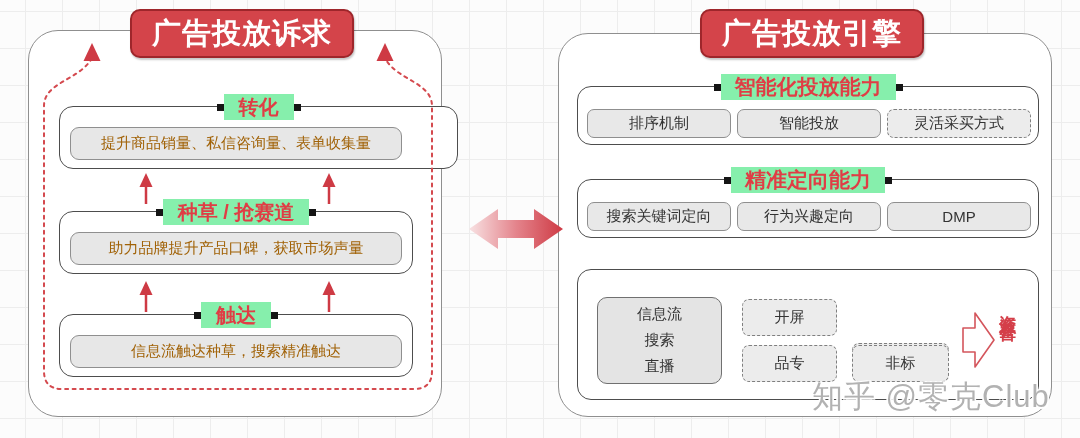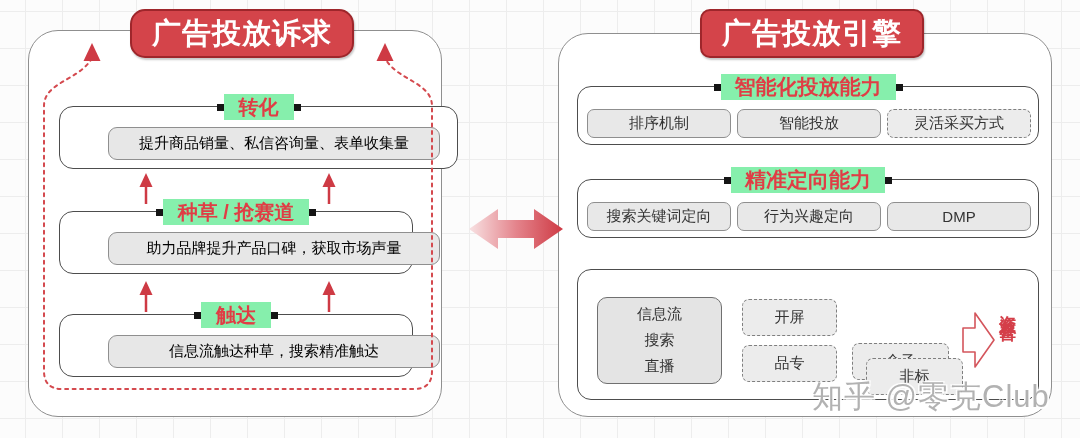--- a/index.html
+++ b/index.html
@@ -18,40 +18,40 @@
     border-radius:30px;z-index:1;
   }
   .panel-left{left:28px;top:30px;width:412px;height:385px;}
   .panel-right{left:558px;top:33px;width:492px;height:382px;}
   .badge{
     position:absolute;z-index:4;background:#d4444a;border:2.5px solid #9e262b;
     border-radius:10px;color:#ffffff;font-weight:bold;font-size:29px;
     display:flex;align-items:center;justify-content:center;
     box-shadow:1px 2px 2px rgba(0,0,0,.22);letter-spacing:1px;
   }
-  .badge-left{left:130px;top:9px;width:220px;height:45px;border-radius:15px;}
+  .badge-left{left:130px;top:9px;width:220px;height:45px;}
   .badge-right{left:700px;top:9px;width:220px;height:45px;}
   .section{
     position:absolute;background:#ffffff;border:1.4px solid #4d4d4d;
     border-radius:14px;
   }
   .section-head{
     position:absolute;top:-13px;left:0;right:0;height:26px;
     display:flex;align-items:center;justify-content:center;z-index:2;
   }
   .sq{width:7px;height:7px;background:#151515;flex:0 0 auto;}
   .section-title{
     background:#86efac;color:#e03d45;font-weight:bold;font-size:21px;
     line-height:26px;padding:0 14px;white-space:nowrap;
   }
   .panel-left .section-title{font-size:20px;padding:0 15px;}
   .gbox{
     position:absolute;background:#e7e7e7;border:1px solid #8f8f8f;border-radius:9px;
     display:flex;align-items:center;justify-content:center;
-    font-size:15px;color:#000000;white-space:nowrap;margin-left:38px;
+    font-size:15px;color:#a16207;white-space:nowrap;
   }
   .pill{
     position:absolute;background:#e8e8e8;border:1px solid #8f8f8f;border-radius:7px;
     display:flex;align-items:center;justify-content:center;
     font-size:15px;color:#333333;white-space:nowrap;
   }
   .pill.dashed{border:1.3px dashed #7f7f7f;background:#ececec;}
   .channels{
     position:absolute;background:#e4e4e4;border:1.4px solid #707070;border-radius:10px;
     display:flex;flex-direction:column;align-items:center;justify-content:space-evenly;
@@ -130,21 +130,21 @@
 
     <div class="section" style="left:18px;top:235px;width:460px;height:129px;">
       <div class="channels" style="left:19px;top:27px;width:123px;height:85px;">
         <span>信息流</span>
         <span>搜索</span>
         <span>直播</span>
       </div>
       <div class="pill dashed" style="left:164px;top:29px;width:93px;height:35px;">开屏</div>
       <div class="pill dashed" style="left:274px;top:29px;width:95px;height:35px;margin-top:44px;">盒子</div>
       <div class="pill dashed" style="left:164px;top:75px;width:93px;height:35px;">品专</div>
-      <div class="pill dashed" style="left:288px;top:75px;width:95px;height:35px;margin-top:13px;">非标</div>
+      <div class="pill dashed" style="left:274px;top:75px;width:95px;height:35px;">非标</div>
       <div class="outcome" style="left:418px;top:31px;height:80px;">资源整合</div>
     </div>
   </div>
 
   <div class="badge badge-left">广告投放诉求</div>
   <div class="badge badge-right">广告投放引擎</div>
 
   <svg class="overlay" width="1080" height="438" viewBox="0 0 1080 438">
     <defs>
       <linearGradient id="gradArrow" gradientUnits="userSpaceOnUse" x1="469" y1="229" x2="563" y2="229">

